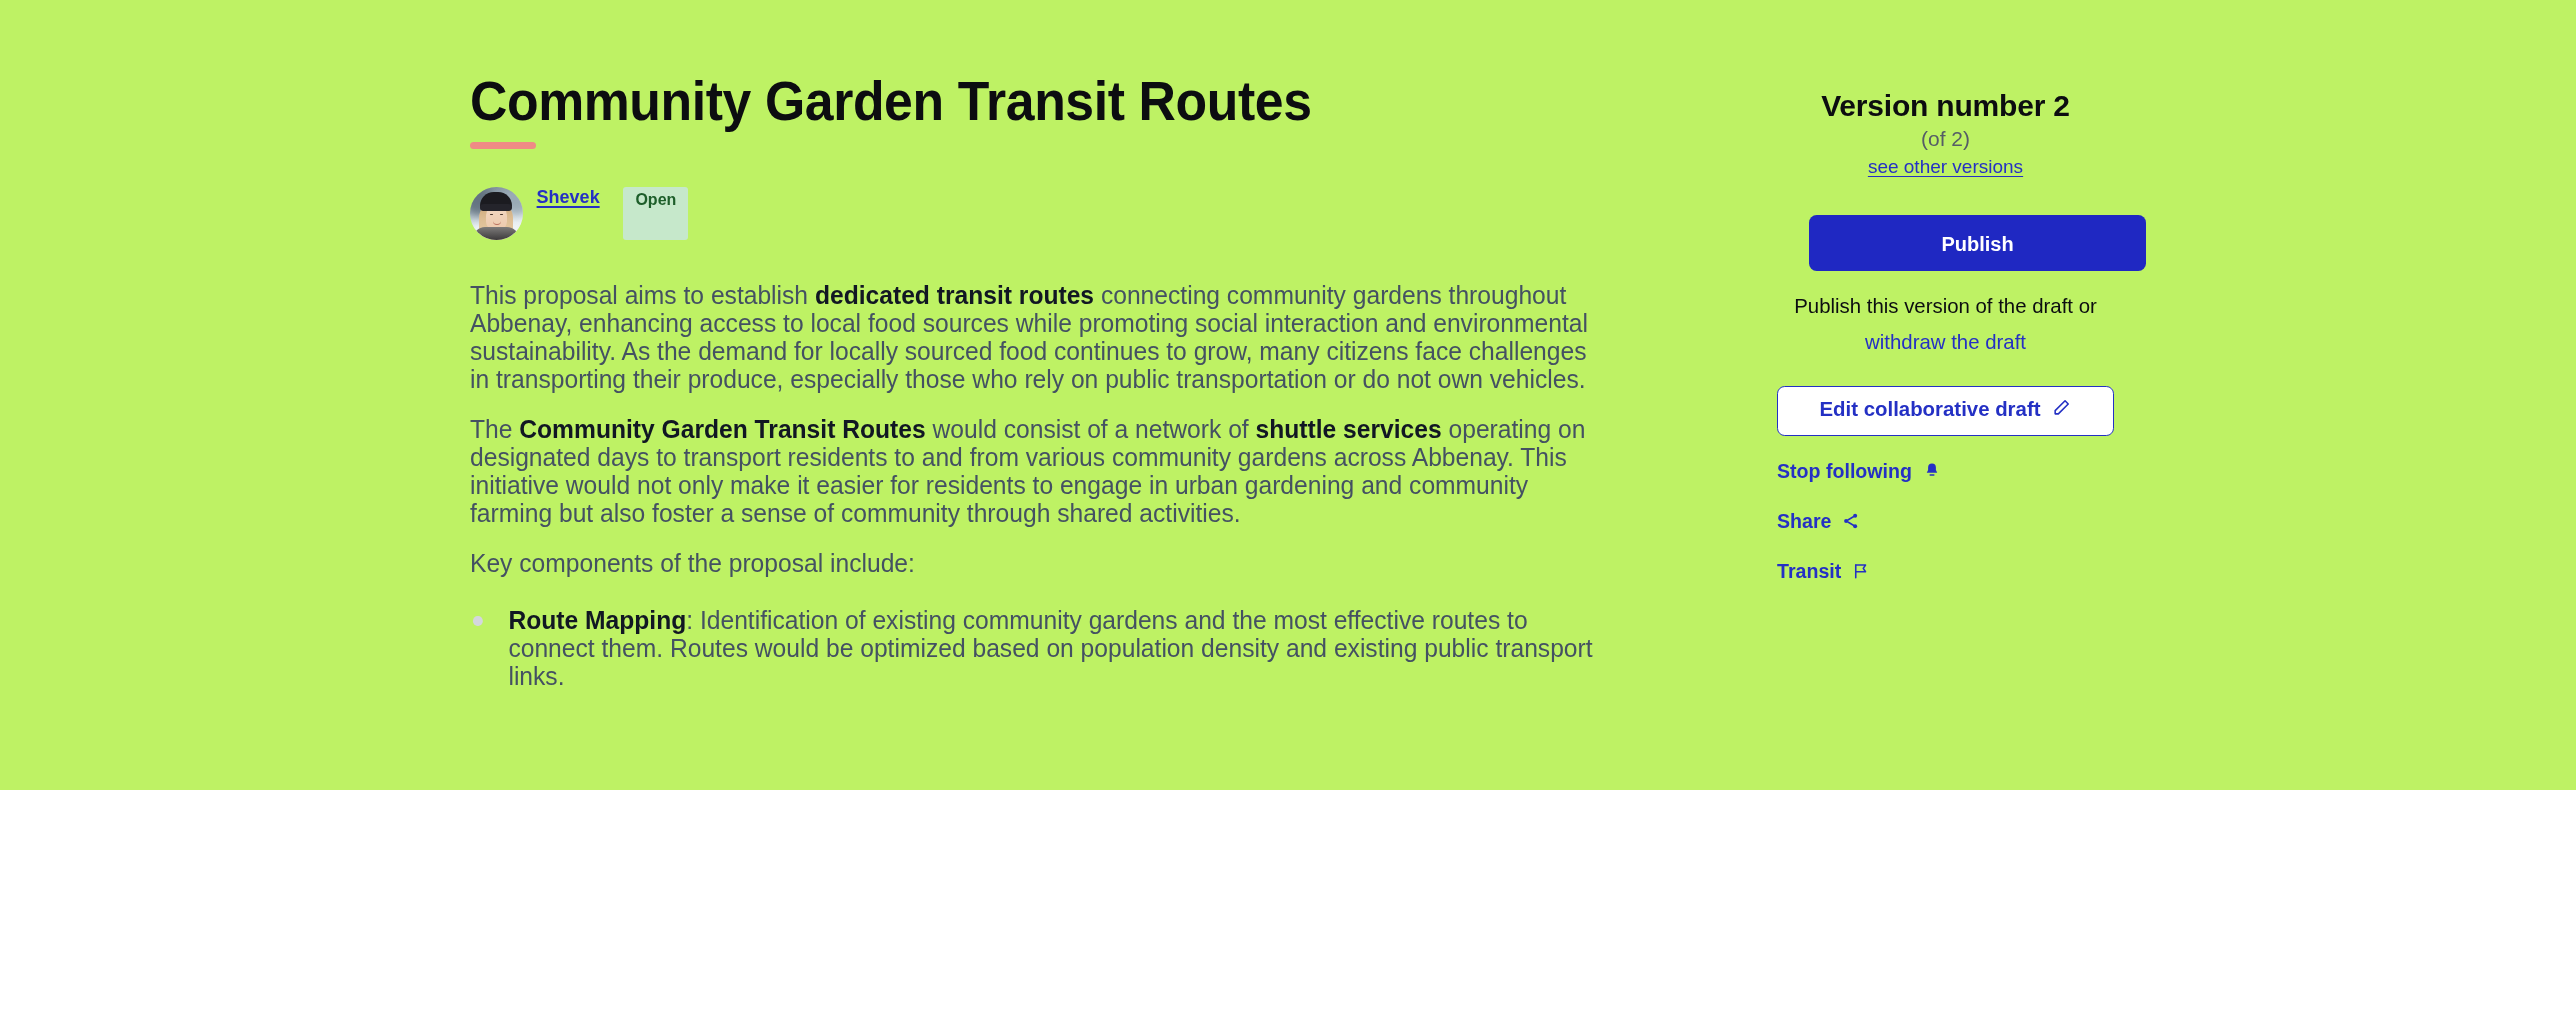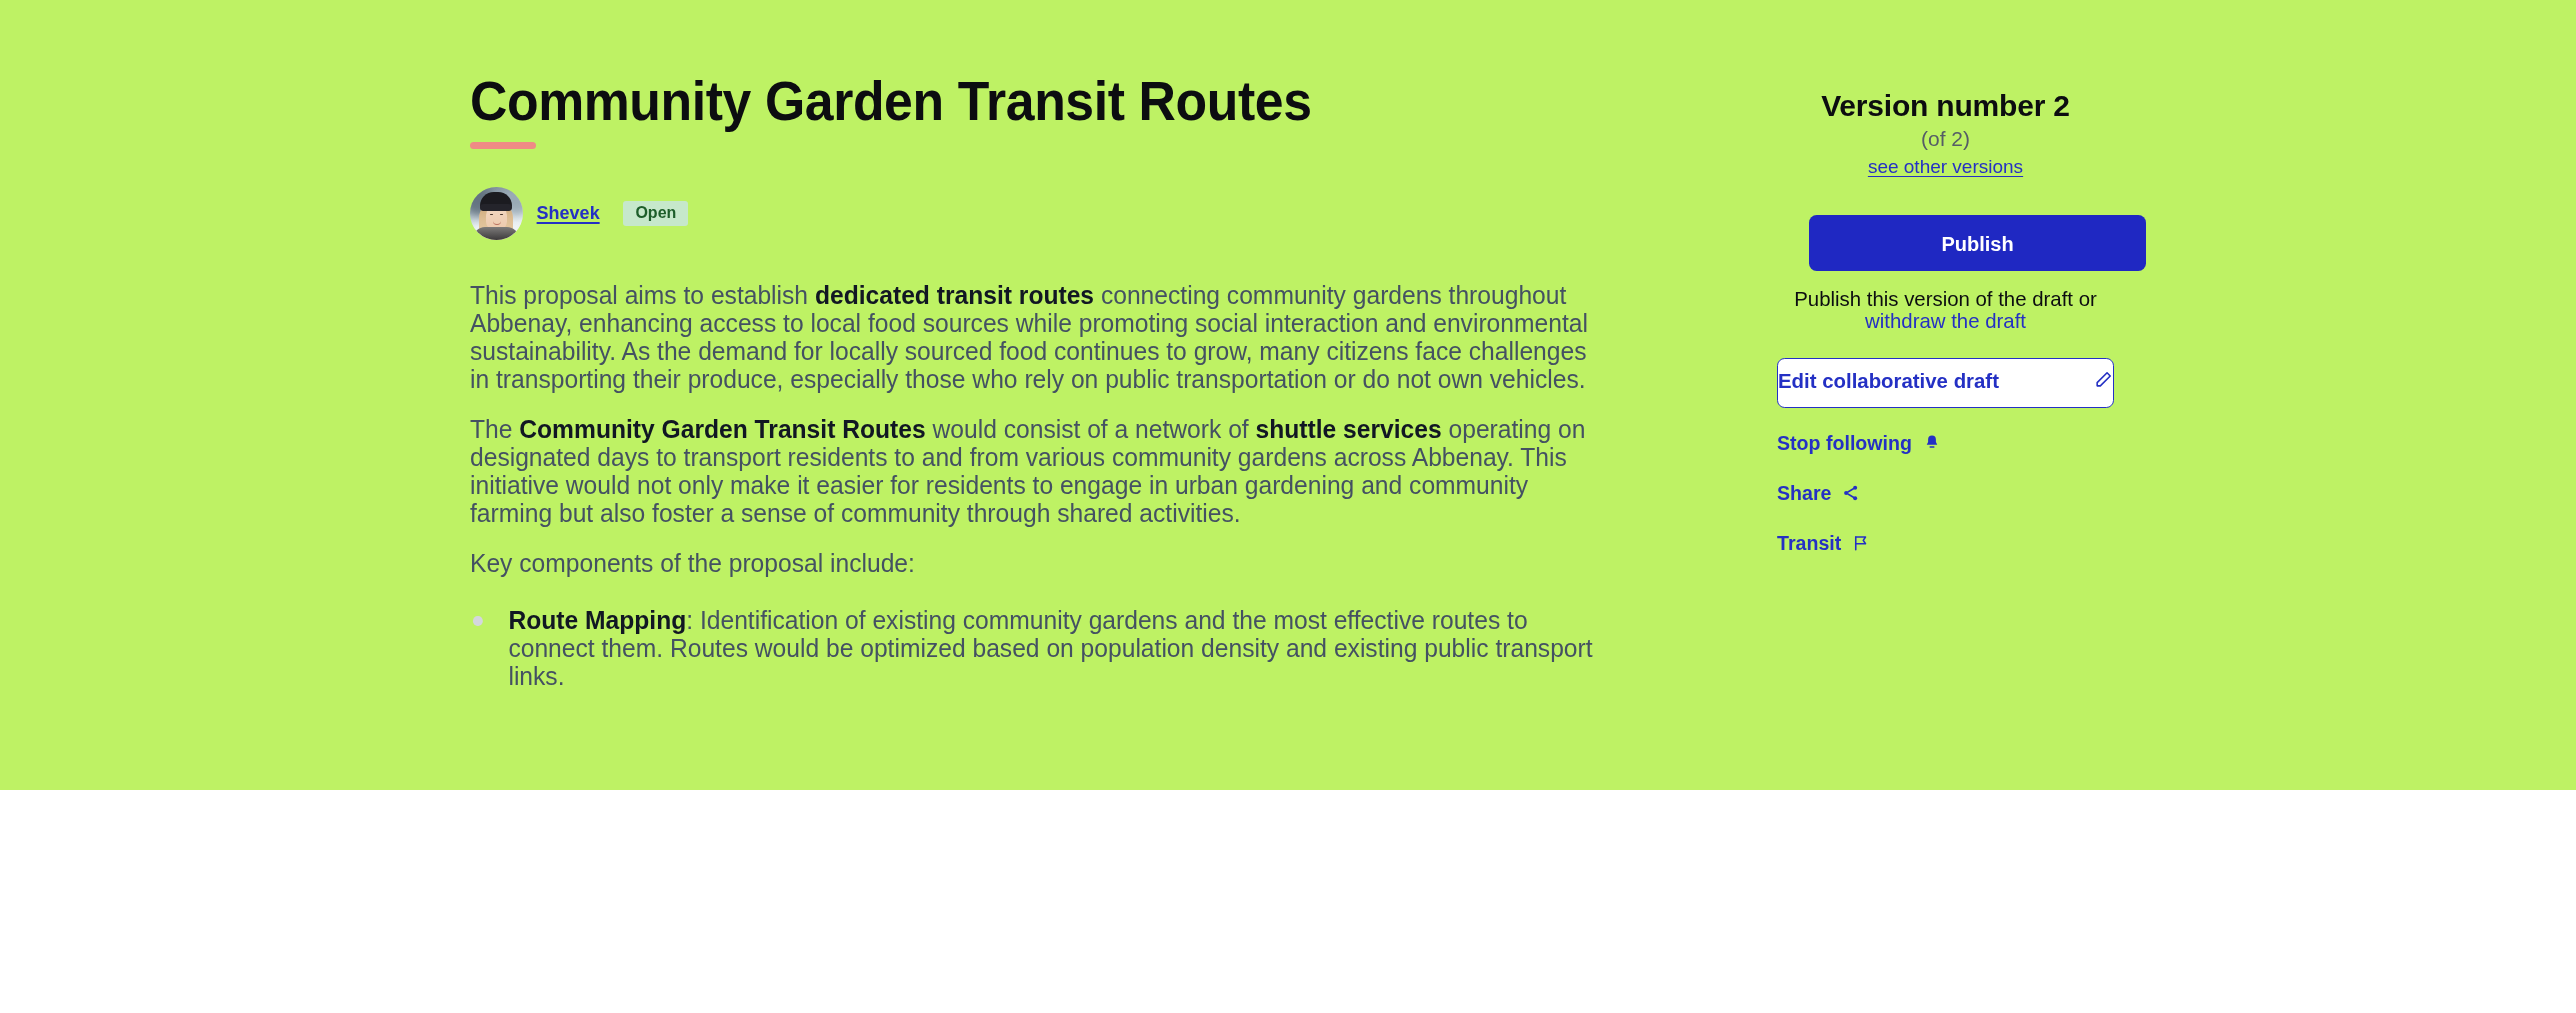--- a/index.html
+++ b/index.html
@@ -44,21 +44,20 @@
     width: 66px;
     height: 7.7px;
     border-radius: 4.3px;
     background: #ef8b85;
     margin-top: 10.2px;
   }
 
   
   .author-row {
     display: flex;
-    align-items: center;
     gap: 13.6px;
     margin-top: 38px;
   }
 
   .avatar {
     width: 53px;
     height: 53px;
     border-radius: 50%;
     position: relative;
     overflow: hidden;
@@ -222,34 +221,34 @@
     padding: 18px 0 15px;
     font-family: "Liberation Sans", sans-serif;
     font-size: 20px;
     font-weight: 700;
     cursor: pointer;
     margin-left: 32px;
   }
 
   .publish-note {
     font-size: 20.4px;
-    line-height: 22px;
+    line-height: 36px;
     color: #0c0d10;
     margin-top: 17px;
     padding: 0 5.1px;
   }
   .publish-note .inline-link {
     color: #2430c4;
     cursor: pointer;
   }
 
   .edit-btn {
     display: flex;
     align-items: center;
-    justify-content: space-between;
+    justify-content: center;
     gap: 12px;
     width: 100%;
     margin-top: 26.4px;
     background: #ffffff;
     border: 1.7px solid #2430c4;
     border-radius: 7.7px;
     padding: 11px 0 12.8px;
     color: #2430c4;
     font-family: "Liberation Sans", sans-serif;
     font-size: 20.4px;

